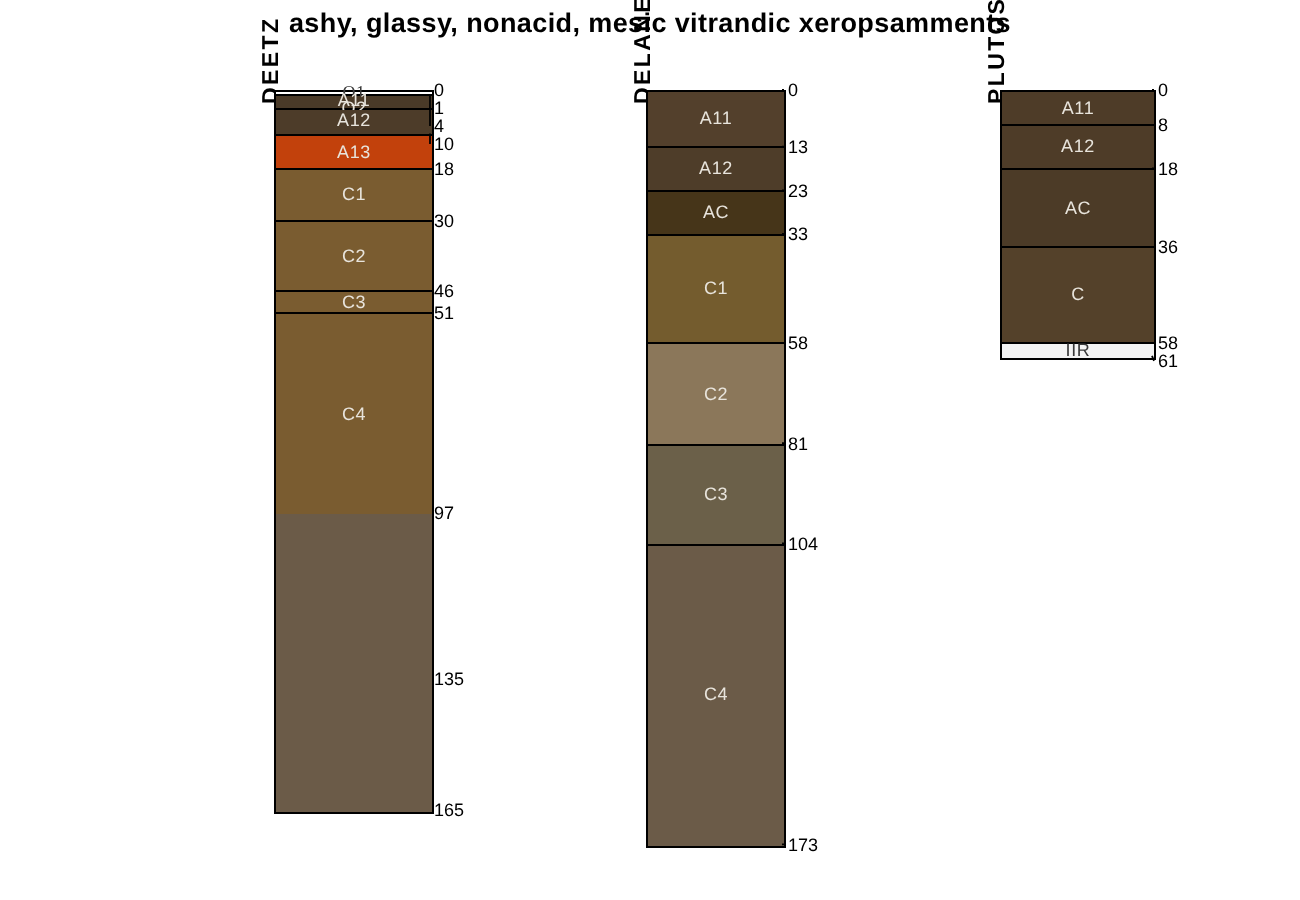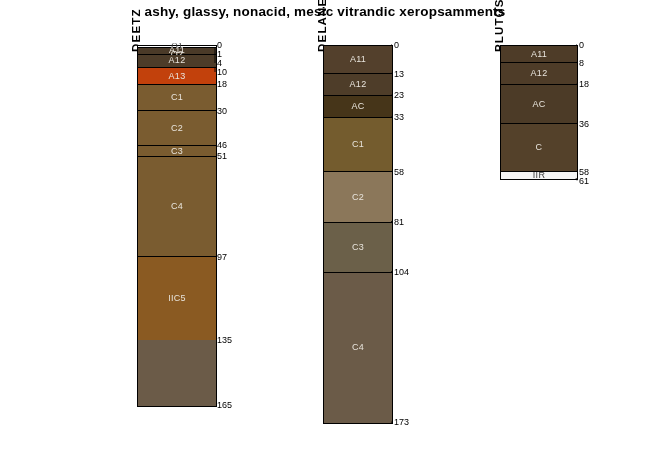--- a/index.html
+++ b/index.html
@@ -76,23 +76,20 @@
             <span class="hlabel">C1</span>
           </div>
           <div class="horizon" style="top: 65.4px; height: 34.88px; background: rgb(122, 92, 48);">
             <span class="hlabel">C2</span>
           </div>
           <div class="horizon" style="top: 100.28px; height: 10.9px; background: rgb(122, 92, 48);">
             <span class="hlabel">C3</span>
           </div>
           <div class="horizon" style="top: 111.18px; height: 100.28px; background: rgb(122, 92, 48);">
             <span class="hlabel">C4</span>
-          </div>
-          <div class="horizon" style="top: 211.46px; height: 82.84px; background: rgb(138, 90, 34);">
-            <span class="hlabel">IIC5</span>
           </div>
         </div>
         <svg class="ticklayer" width="650" height="450">
           <path d="M215,45 L215,45" stroke="#000" stroke-width="0.9" fill="none"></path>
           <text x="217" y="48.2" font-size="9" font-family="&quot;Liberation Sans&quot;, sans-serif" fill="#000">0</text>
           <path d="M215,47.18 L215,54" stroke="#000" stroke-width="0.9" fill="none"></path>
           <text x="217" y="57.2" font-size="9" font-family="&quot;Liberation Sans&quot;, sans-serif" fill="#000">1</text>
           <path d="M215,53.72 L215,63" stroke="#000" stroke-width="0.9" fill="none"></path>
           <text x="217" y="66.2" font-size="9" font-family="&quot;Liberation Sans&quot;, sans-serif" fill="#000">4</text>
           <path d="M215,66.8 L215,72" stroke="#000" stroke-width="0.9" fill="none"></path>

